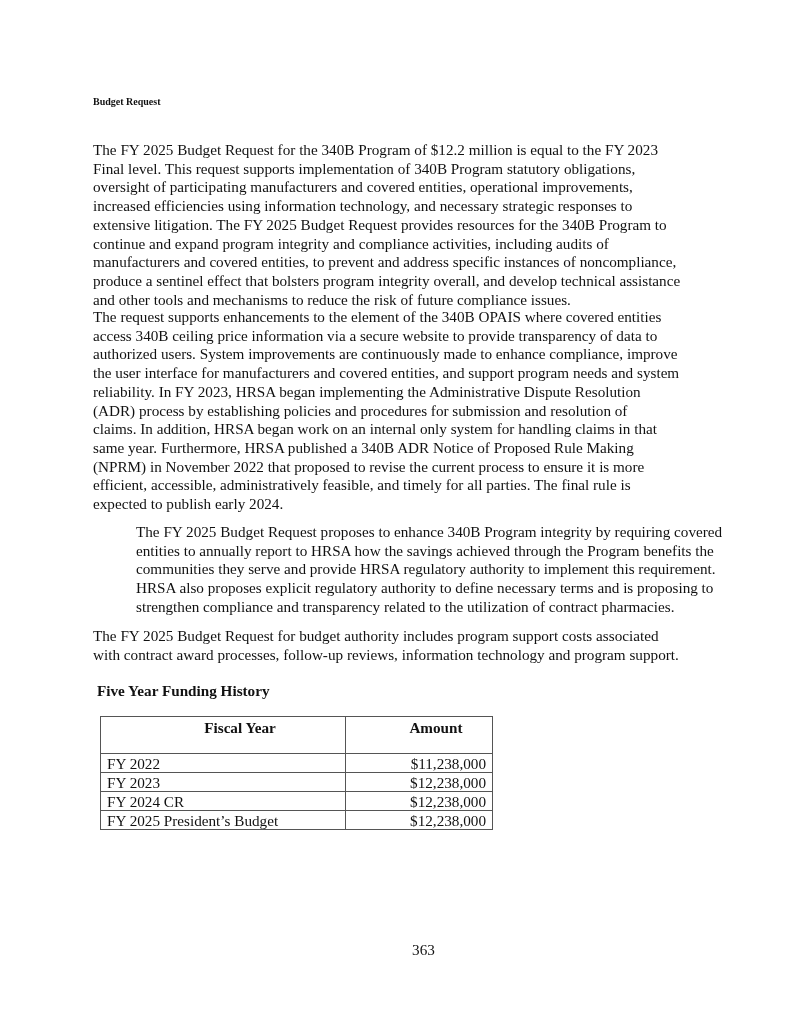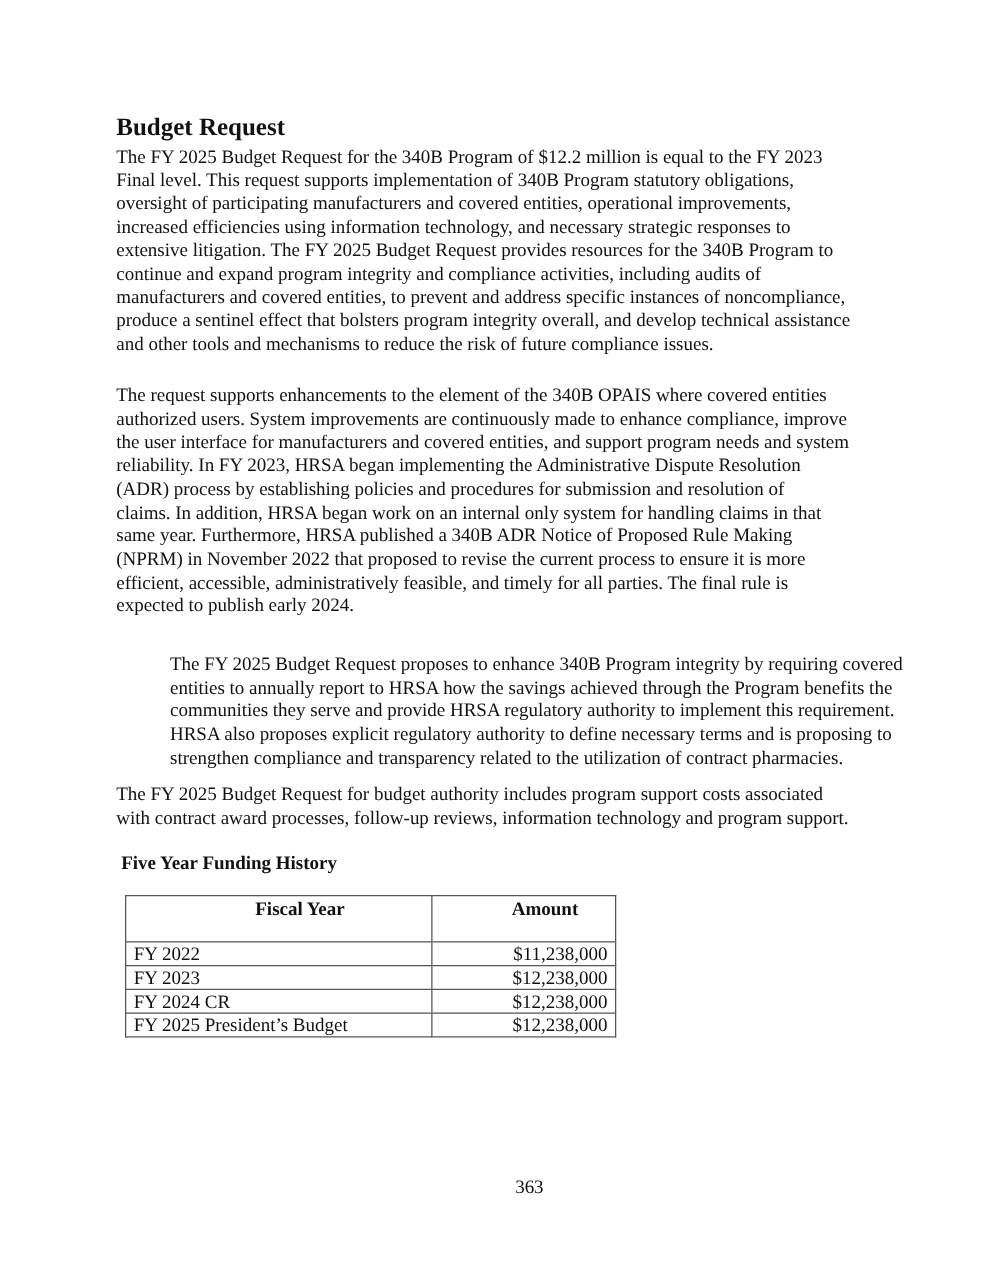--- a/index.html
+++ b/index.html
@@ -3,29 +3,29 @@
 <meta charset="utf-8">
 <style>
   html, body { margin: 0; padding: 0; background: #ffffff; }
   body {
     width: 791px; height: 1024px; position: relative; overflow: hidden;
     font-family: "Liberation Serif", "DejaVu Serif", serif;
     color: #111111;
   }
   .heading {
     position: absolute; left: 93px; top: 93px;
-    font-weight: bold; font-size: 20px; line-height: 18px; margin: 0;
+    font-weight: bold; font-size: 10px; line-height: 18px; margin: 0;
   }
   .para {
     position: absolute; left: 93px; width: 610px;
     font-size: 15.2px; line-height: 18.7px; margin: 0;
     white-space: normal;
   }
   .para .ln { display: block; white-space: nowrap; }
-  #p1 { top: 117px; }
+  #p1 { top: 141px; }
   #p2 { top: 308px; }
   #p3 { top: 523px; margin-left: 43px; }
   #p4 { top: 627px; }
   .subheading {
     position: absolute; left: 97px; top: 682px;
     font-weight: bold; font-size: 15.2px; line-height: 18px; margin: 0;
   }
   table.funding {
     position: absolute; left: 100px; top: 716px;
     border-collapse: collapse;
@@ -60,20 +60,21 @@
   <span class="ln">increased efficiencies using information technology, and necessary strategic responses to</span>
   <span class="ln">extensive litigation. The FY 2025 Budget Request provides resources for the 340B Program to</span>
   <span class="ln">continue and expand program integrity and compliance activities, including audits of</span>
   <span class="ln">manufacturers and covered entities, to prevent and address specific instances of noncompliance,</span>
   <span class="ln">produce a sentinel effect that bolsters program integrity overall, and develop technical assistance</span>
   <span class="ln">and other tools and mechanisms to reduce the risk of future compliance issues.</span>
 </p>
 
 <p class="para" id="p2">
   <span class="ln">The request supports enhancements to the element of the 340B OPAIS where covered entities</span>
+  <span class="ln">access 340B ceiling price information via a secure website to provide transparency of data to</span>
   <span class="ln">authorized users.  System improvements are continuously made to enhance compliance, improve</span>
   <span class="ln">the user interface for manufacturers and covered entities, and support program needs and system</span>
   <span class="ln">reliability.  In FY 2023, HRSA began implementing the Administrative Dispute Resolution</span>
   <span class="ln">(ADR) process by establishing policies and procedures for submission and resolution of</span>
   <span class="ln">claims.  In addition, HRSA began work on an internal only system for handling claims in that</span>
   <span class="ln">same year.  Furthermore, HRSA published a 340B ADR Notice of Proposed Rule Making</span>
   <span class="ln">(NPRM) in November 2022 that proposed to revise the current process to ensure it is more</span>
   <span class="ln">efficient, accessible, administratively feasible, and timely for all parties. The final rule is</span>
   <span class="ln">expected to publish early 2024.</span>
 </p>

